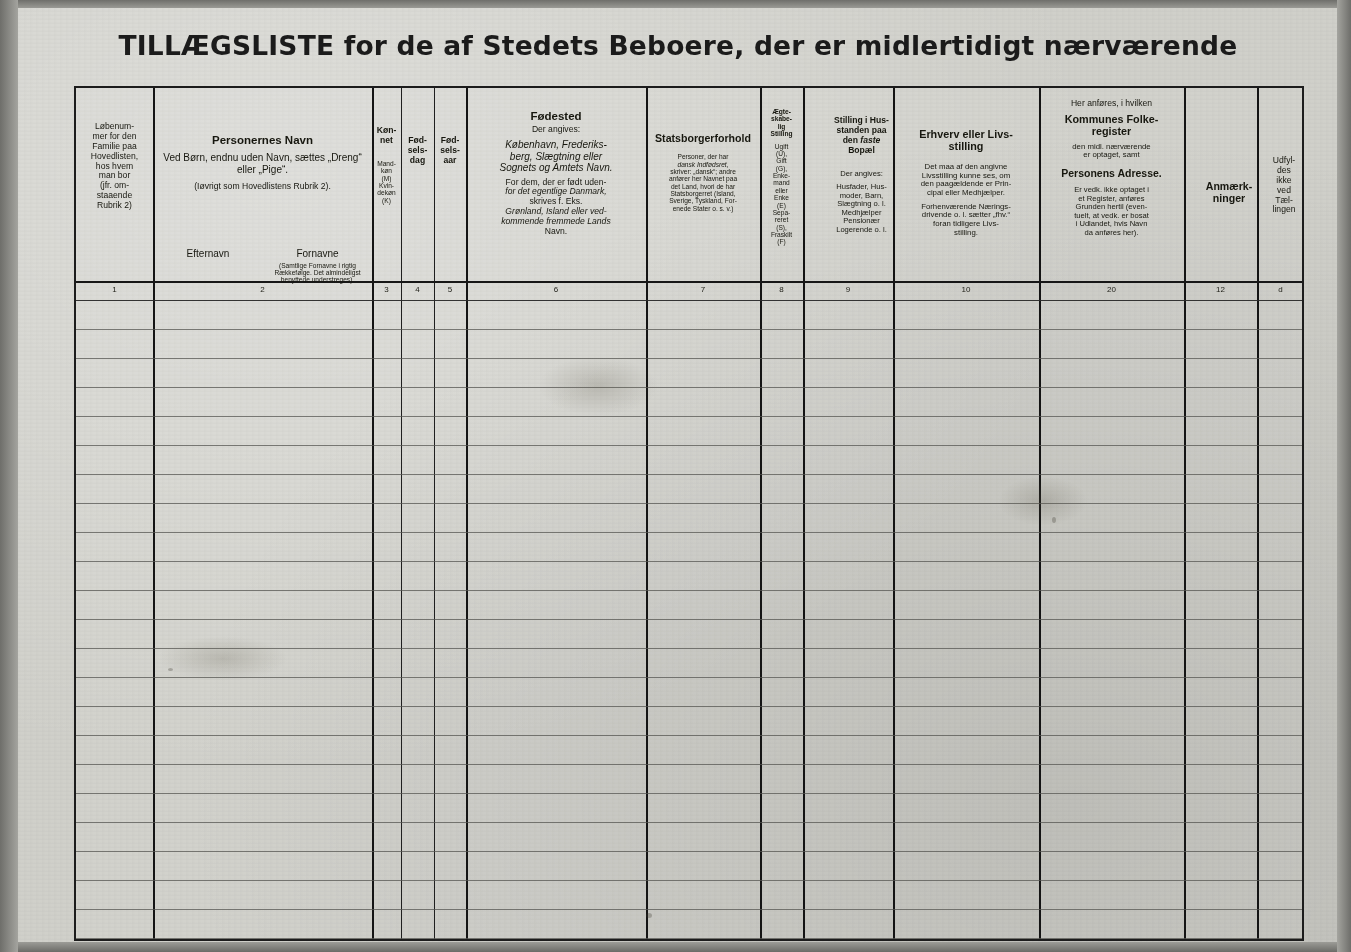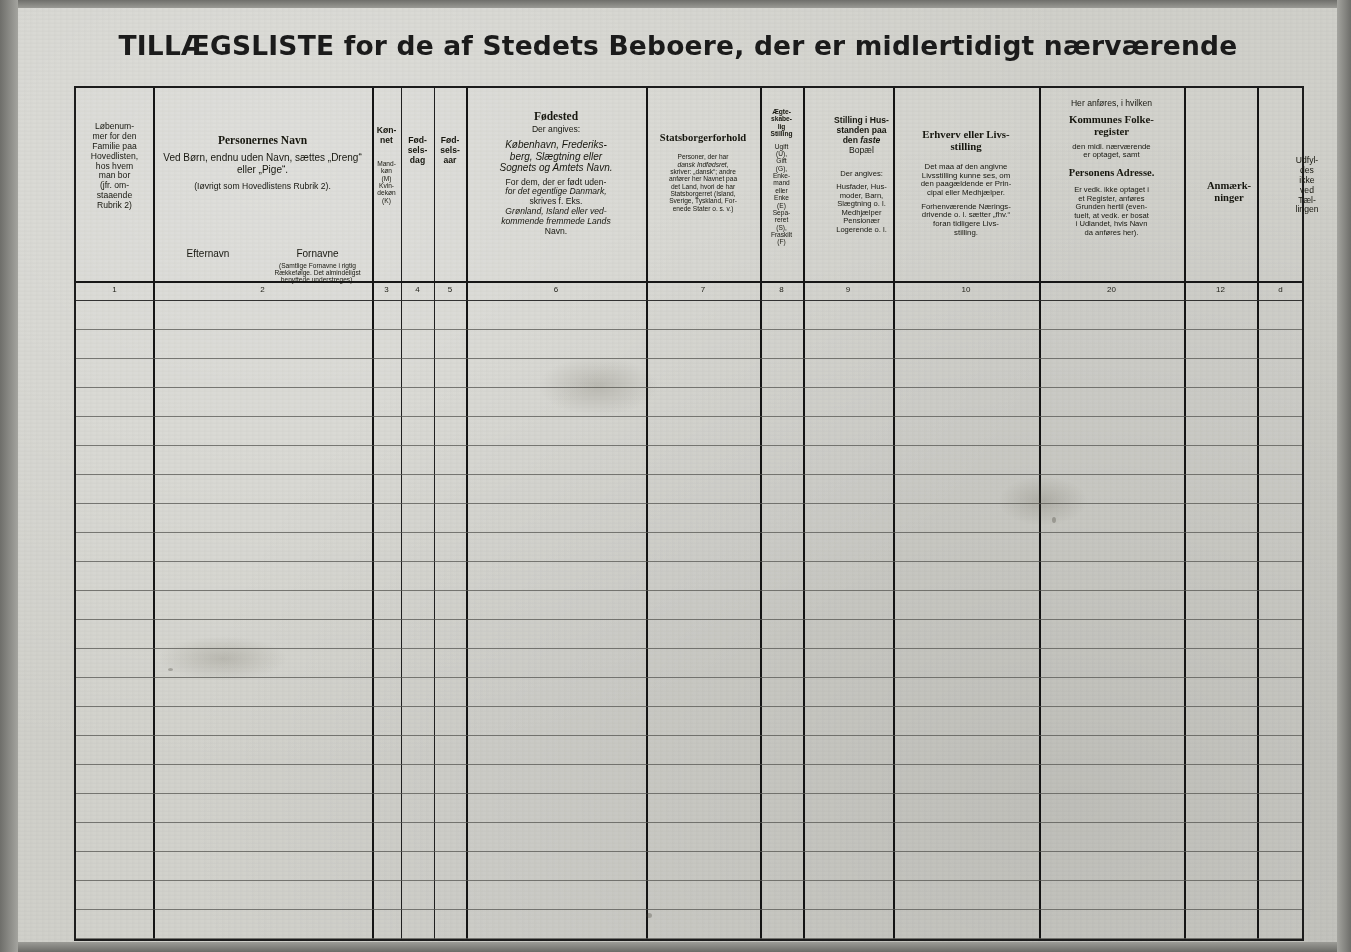--- a/index.html
+++ b/index.html
@@ -82,21 +82,20 @@
     padding: 2px 3px;
     text-align: center;
     color: #17170f;
     line-height: 1.15;
     overflow: hidden;
   }
   .hcell .big {
     font-weight: bold;
     font-size: 11.5px;
     display: block;
-    font-family: Liberation Serif, serif;
   }
   .hcell .mid {
     font-size: 10px;
     display: block;
   }
   .hcell .small {
     font-size: 8.6px;
     display: block;
   }
   .hcell .tiny {
@@ -270,21 +269,21 @@
         <span class="tiny">reret</span>
         <span class="tiny">(S),</span>
         <span class="tiny">Fraskilt</span>
         <span class="tiny">(F)</span>
       </div>
 
       <div class="hcell" style="left:727px;top:26px;width:90px;padding-left:30px;">
         <span class="small" style="font-weight:bold">Stilling i Hus-</span>
         <span class="small" style="font-weight:bold">standen paa</span>
         <span class="small" style="font-weight:bold">den <span style="font-style:italic">faste</span></span>
-        <span class="small" style="font-weight:normal">Bopæl</span>
+        <span class="small" style="font-weight:bold">Bopæl</span>
         <span class="tiny" style="margin-top:14px;font-size:7.6px">Der angives:</span>
         <span class="tiny" style="margin-top:5px;font-size:7.6px">Husfader, Hus-</span>
         <span class="tiny" style="font-size:7.6px">moder, Barn,</span>
         <span class="tiny" style="font-size:7.6px">Slægtning o. l.</span>
         <span class="tiny" style="font-size:7.6px">Medhjælper</span>
         <span class="tiny" style="font-size:7.6px">Pensionær</span>
         <span class="tiny" style="font-size:7.6px">Logerende o. l.</span>
       </div>
 
       <div class="hcell" style="left:817px;top:38px;width:146px;">
@@ -313,21 +312,21 @@
         <span class="tiny" style="font-size:7.6px">tuelt, at vedk. er bosat</span>
         <span class="tiny" style="font-size:7.6px">i Udlandet, hvis Navn</span>
         <span class="tiny" style="font-size:7.6px">da anføres her).</span>
       </div>
 
       <div class="hcell" style="left:1108px;top:90px;width:90px;">
         <span class="big" style="font-size:10.6px">Anmærk-</span>
         <span class="big" style="font-size:10.6px">ninger</span>
       </div>
 
-      <div class="hcell" style="left:1181px;top:66px;width:54px;margin-left:23px;">
+      <div class="hcell" style="left:1181px;top:66px;width:54px;">
         <span class="small">Udfyl-</span>
         <span class="small">des</span>
         <span class="small">ikke</span>
         <span class="small">ved</span>
         <span class="small">Tæl-</span>
         <span class="small">lingen</span>
       </div>
 
       <div class="numlab" style="left:0;top:197px;width:77px">1</div>
       <div class="numlab" style="left:77px;top:197px;width:219px">2</div>

